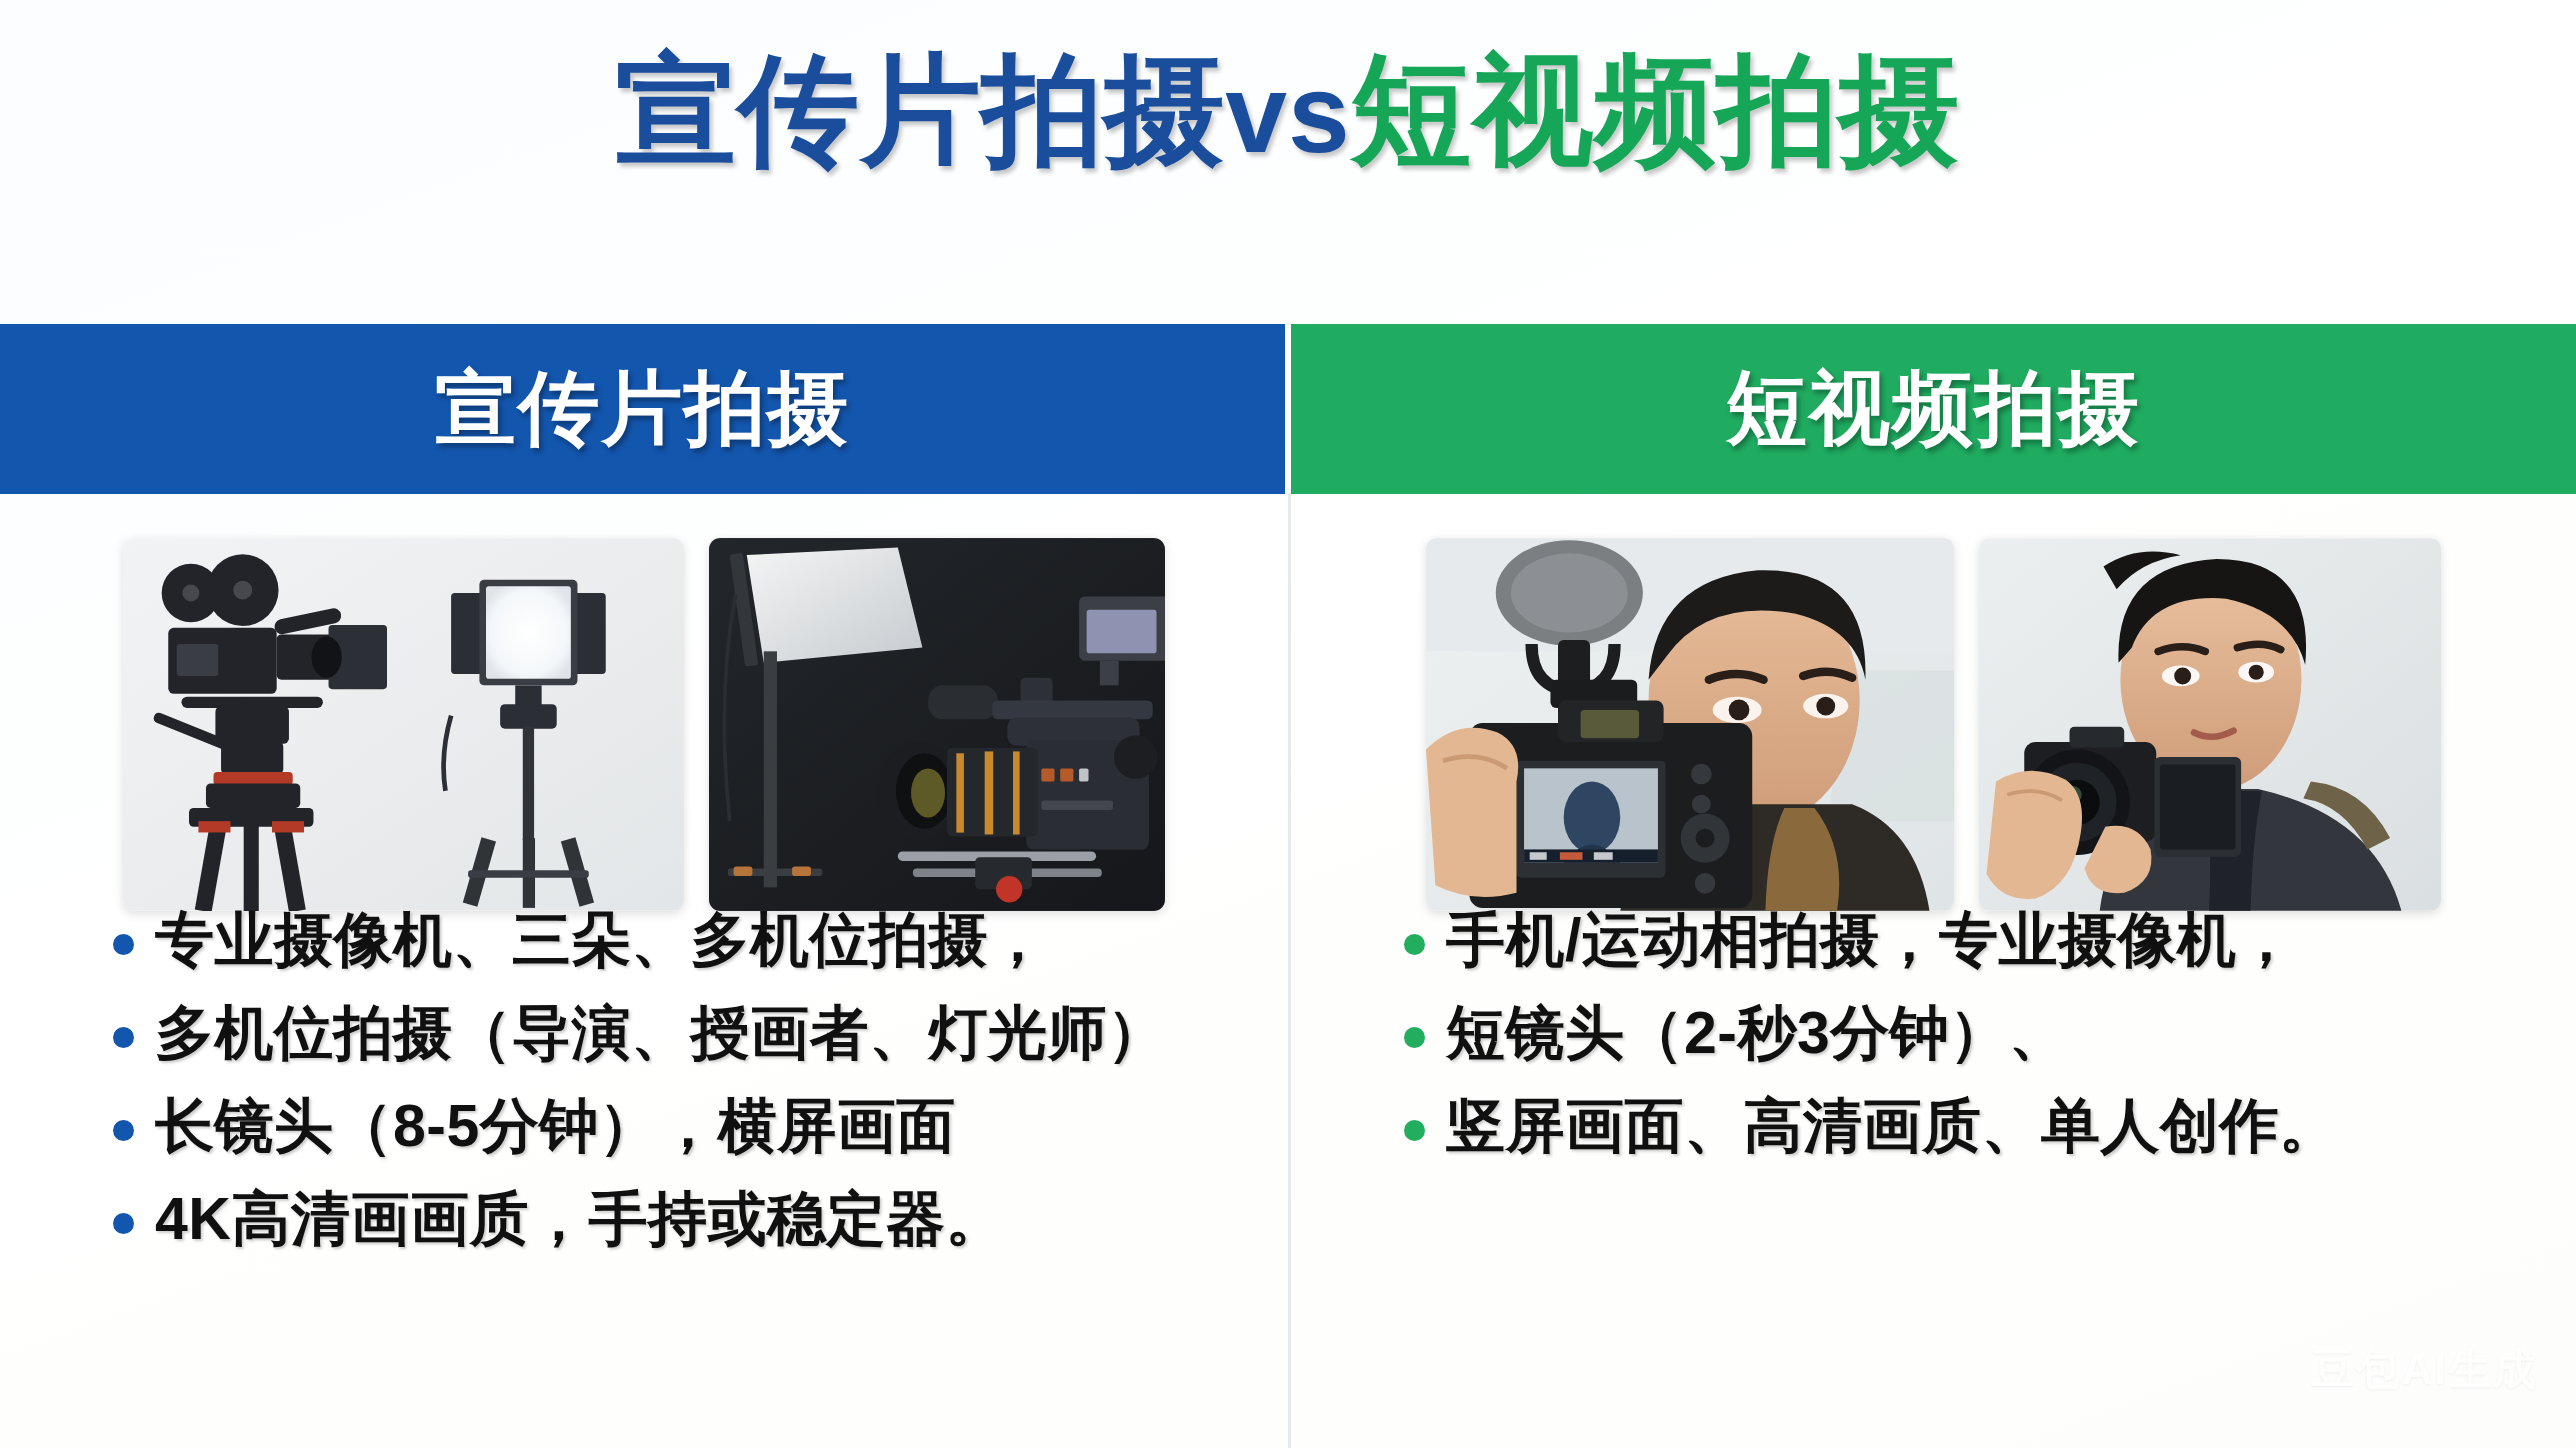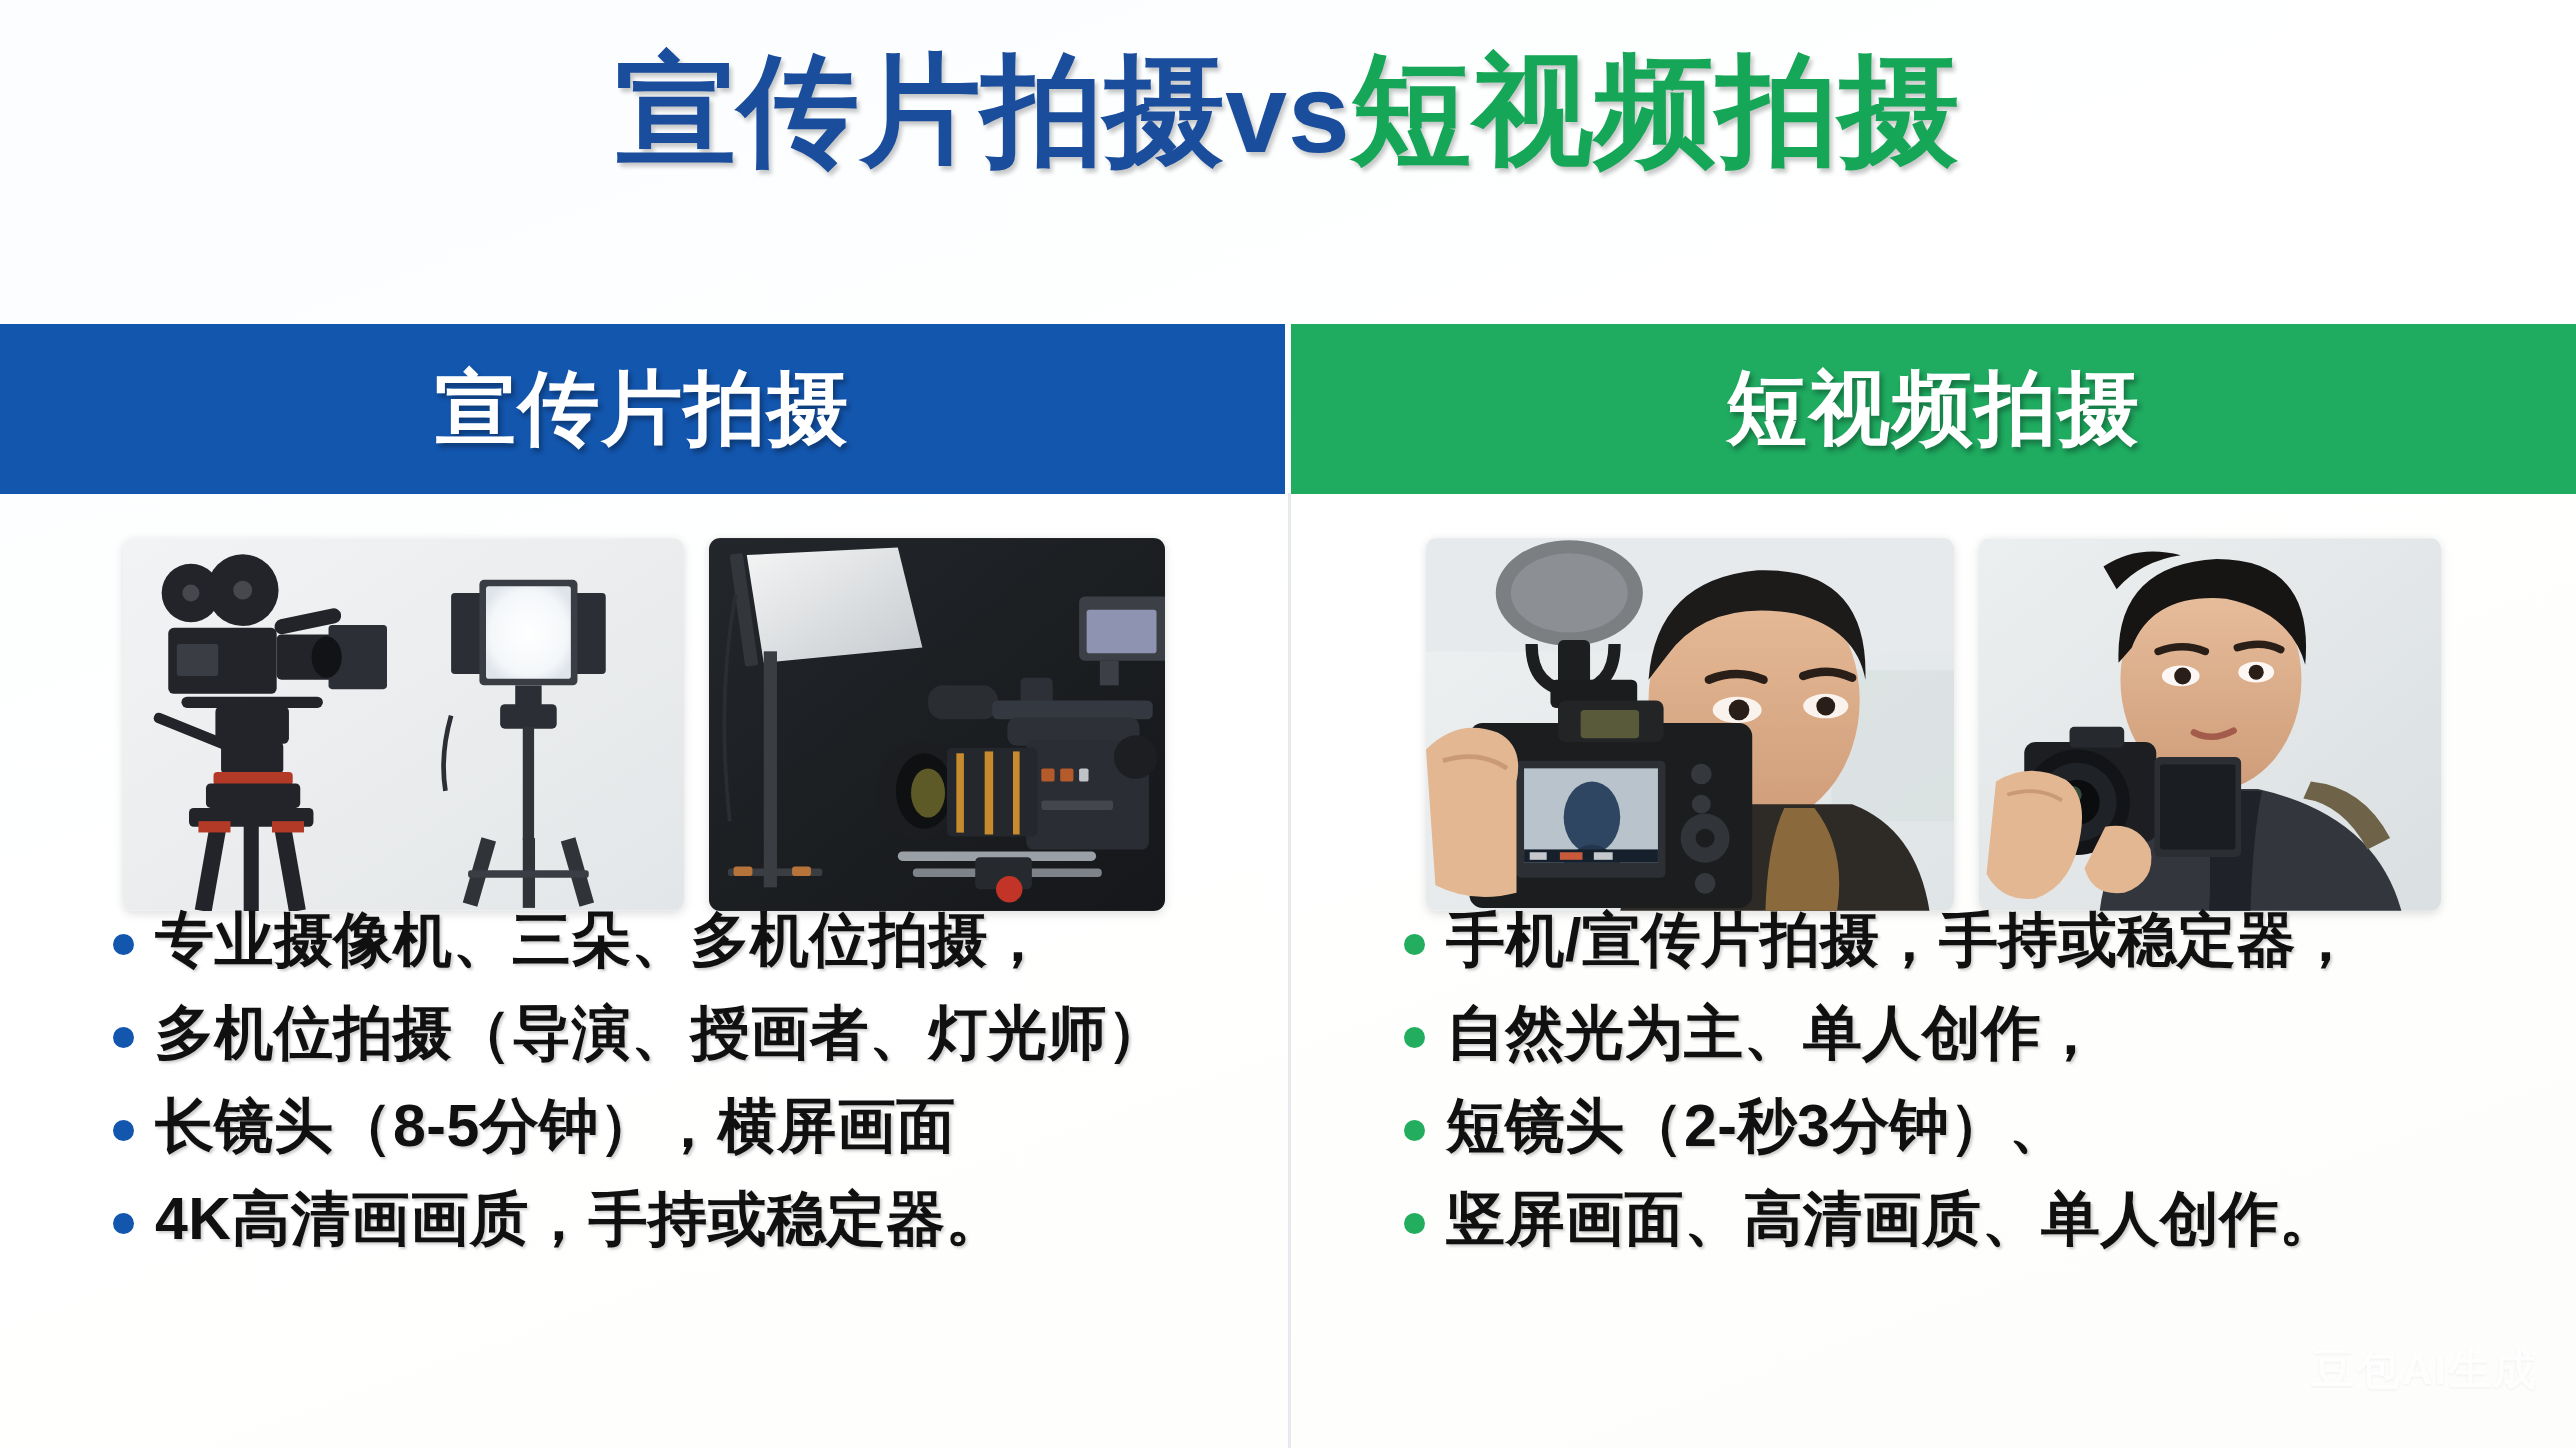--- a/index.html
+++ b/index.html
@@ -411,25 +411,21 @@
             <path d="M134 306 Q168 300 182 330 Q188 364 154 376 Q120 380 112 350 Z" fill="#e2b791"></path>
             <path d="M30 272 Q62 262 88 278" stroke="#c99a74" stroke-width="4" fill="none"></path>
           </svg>
         </div>
 
       </div>
 
       <div class="bullets">
         <div class="bullet">
           <span class="dot green"></span>
-          <span class="bullet-text">手机/宣传片拍摄，手持或稳定器，</span>
-        </div>
-        <div class="bullet">
-          <span class="dot green"></span>
-          <span class="bullet-text">自然光为主、单人创作，</span>
+          <span class="bullet-text">手机/运动相拍摄，专业摄像机，</span>
         </div>
         <div class="bullet">
           <span class="dot green"></span>
           <span class="bullet-text">短镜头（2-秒3分钟）、</span>
         </div>
         <div class="bullet">
           <span class="dot green"></span>
           <span class="bullet-text">竖屏画面、高清画质、单人创作。</span>
         </div>
       </div>

